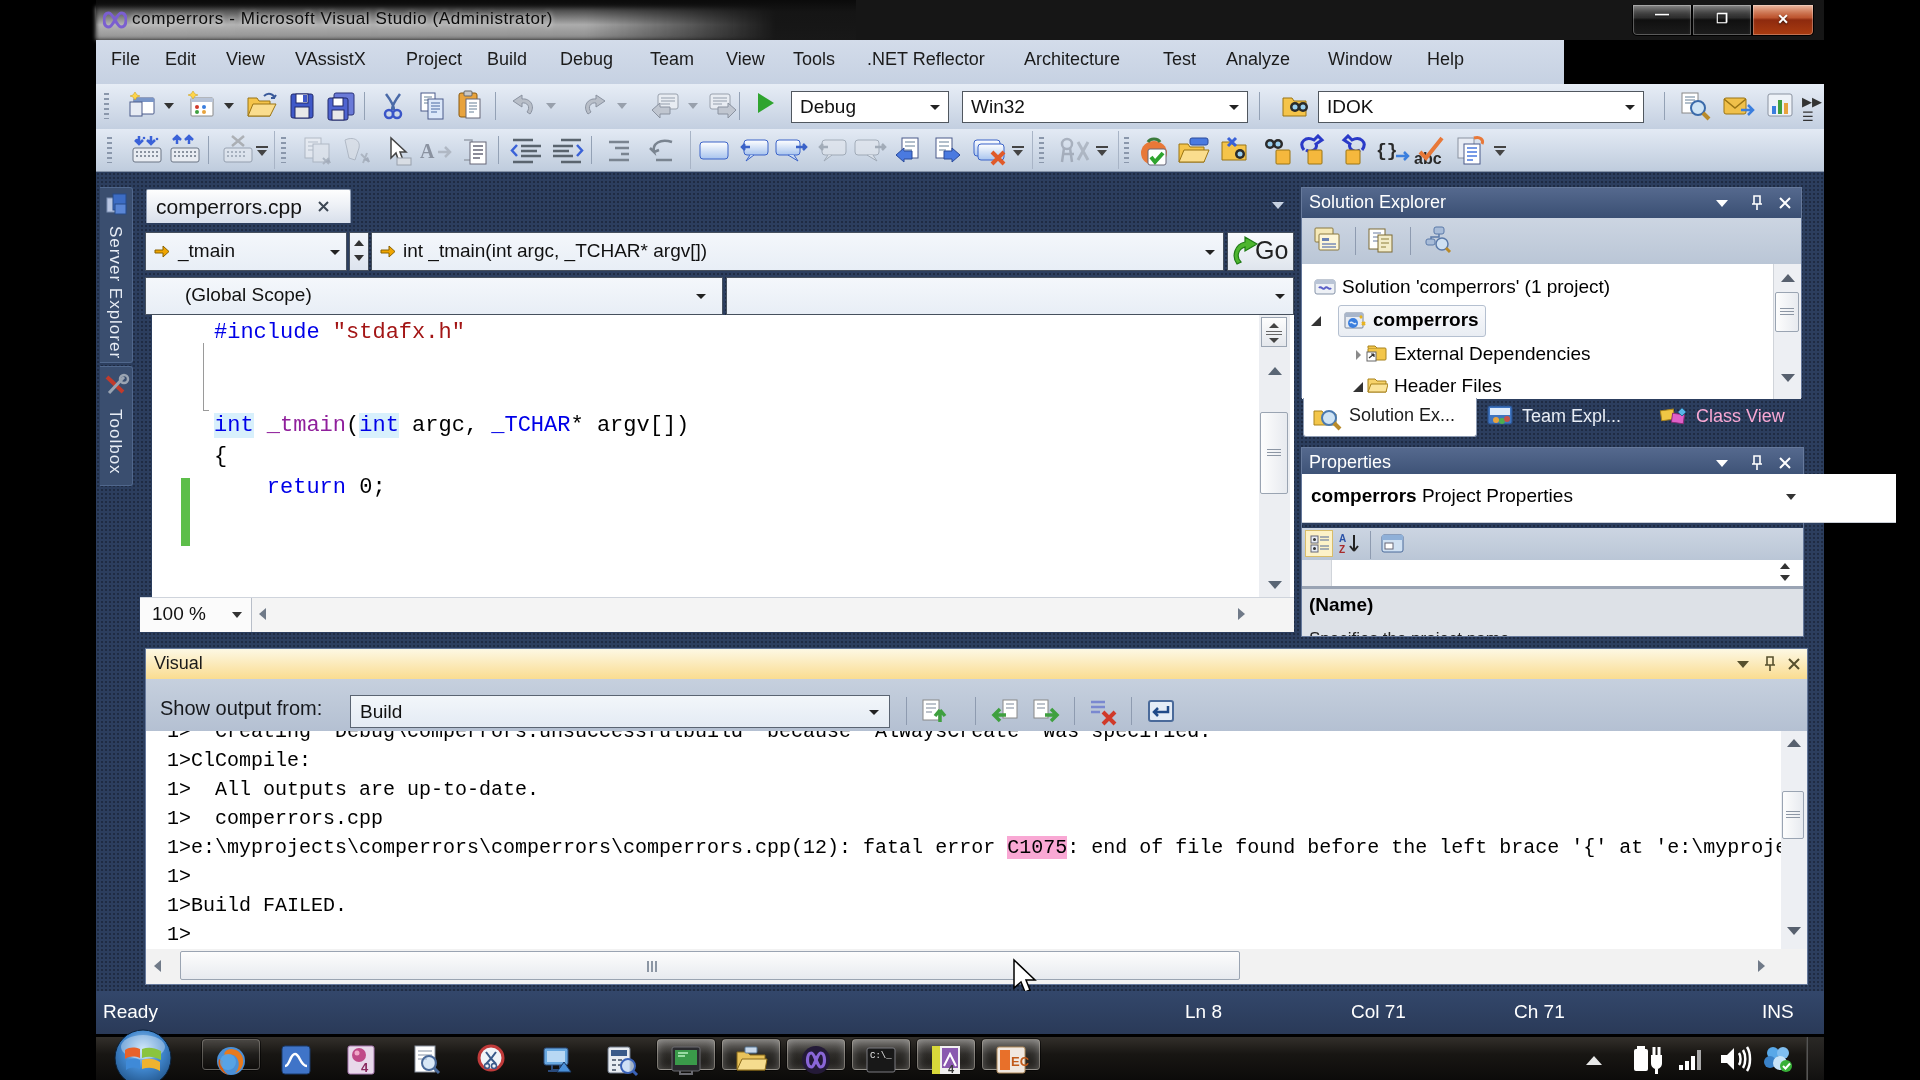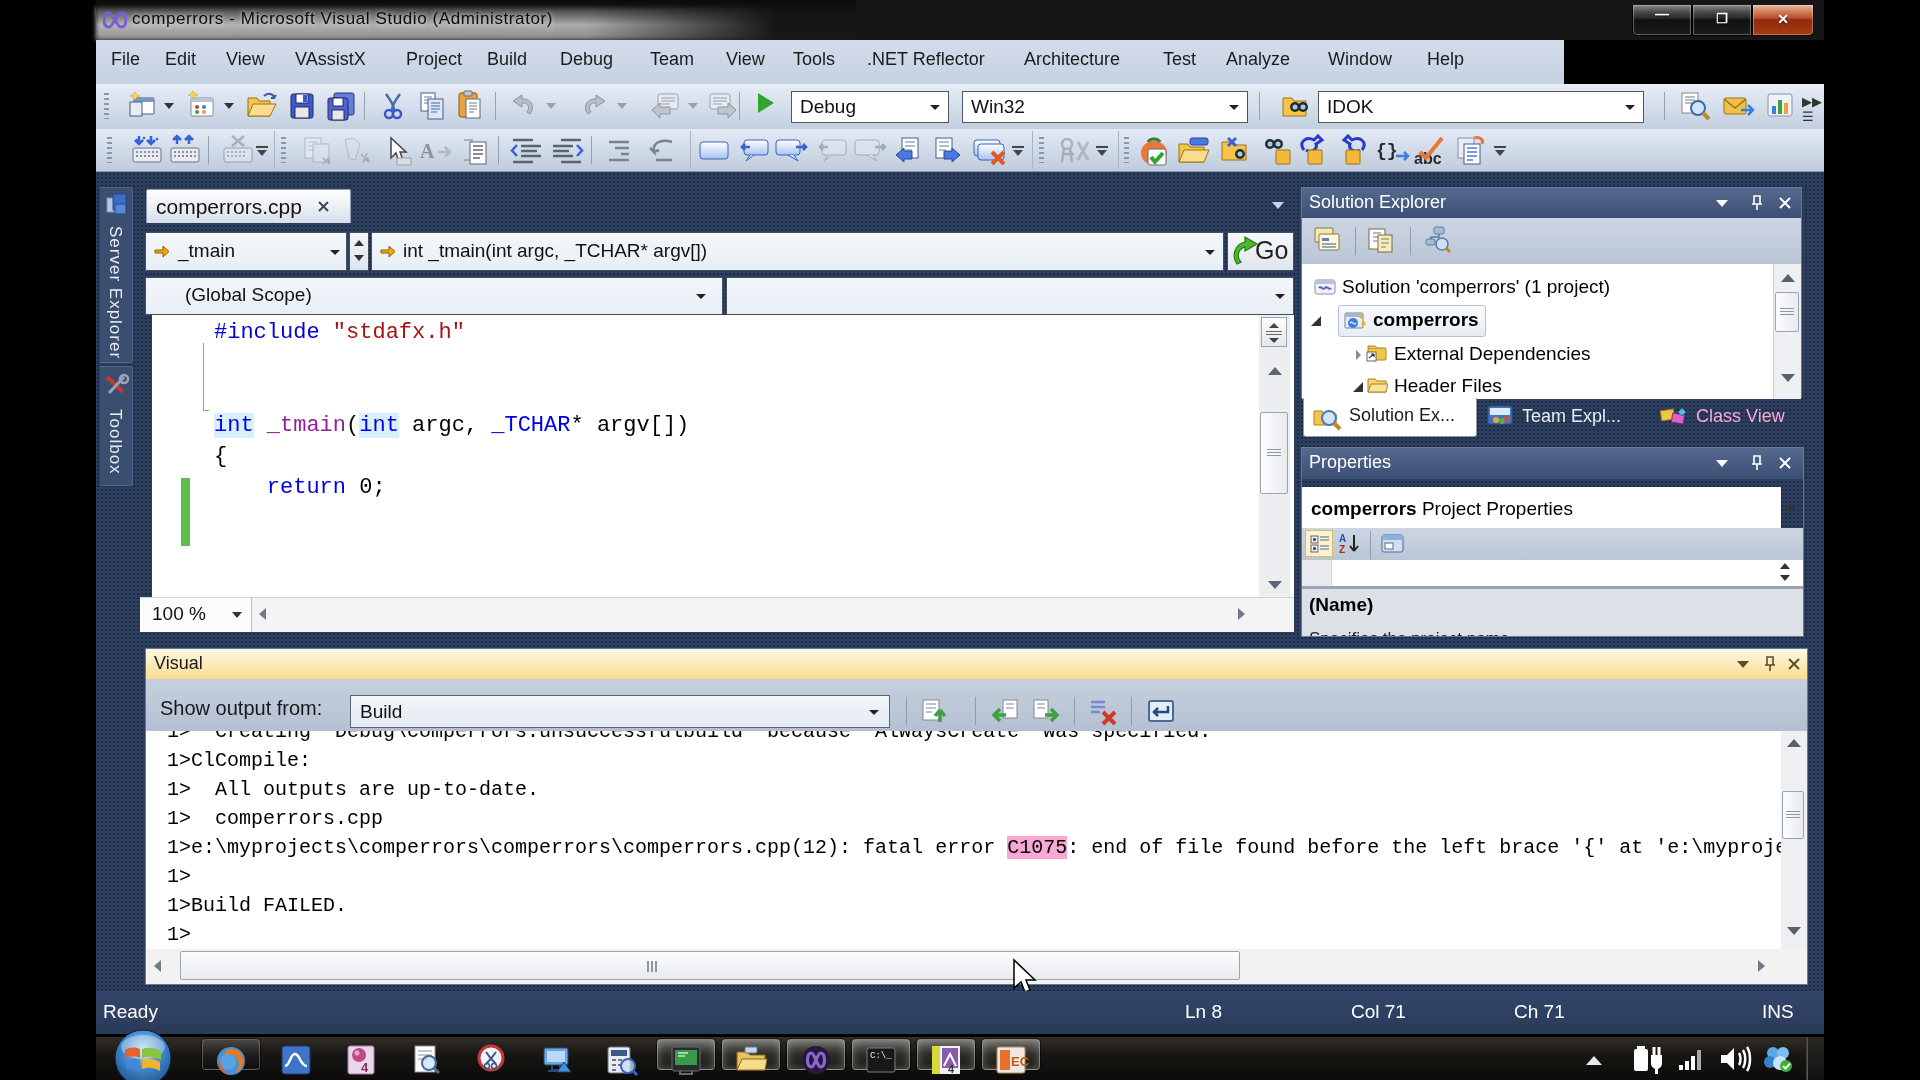--- a/index.html
+++ b/index.html
@@ -581,21 +581,21 @@
     <div class="abs" style="left:0;top:0;width:501px;height:31px;background:linear-gradient(to bottom,#55698e,#3a4f73);">
       <span class="abs" style="left:7px;top:4px;font-size:18px;color:#fff;">Properties</span>
       <div class="abs" style="left:414px;top:12px;width:0;height:0;border-left:6px solid transparent;border-right:6px solid transparent;border-top:7px solid #fff;"></div>
       <svg class="abs" style="left:448px;top:6px" width="14" height="18" viewBox="0 0 14 18">
           <path d="M4 2 L10 2 L10 10 L4 10 Z M2 10 L12 10 M7 10 L7 16" stroke="#fff" stroke-width="1.6" fill="none"></path>
         </svg>
       <svg class="abs" style="left:476px;top:8px" width="14" height="14" viewBox="0 0 14 14">
           <path d="M2 2 L12 12 M12 2 L2 12" stroke="#fff" stroke-width="2"></path>
         </svg>
     </div>
-    <div class="abs" style="left:0;top:39px;width:479px;height:49px;background:#fff;border-bottom:1px solid #c8cdd6;">
+    <div class="abs" style="left:0;top:26px;width:594px;height:49px;background:#fff;border-bottom:1px solid #c8cdd6;">
       <span class="abs" style="left:9px;top:11px;font-size:19px;color:#000;"><b>comperrors</b> Project Properties</span>
       <div class="abs" style="left:484px;top:20px;width:0;height:0;border-left:5px solid transparent;border-right:5px solid transparent;border-top:6px solid #333;"></div>
     </div>
     <div class="abs" style="left:0;top:80px;width:501px;height:32px;background:linear-gradient(to bottom,#ccd5e2,#bac6d6);">
       <div class="abs" style="left:3px;top:2px;width:28px;height:27px;background:#fdf2c8;border:1px solid #d8bc6a;"></div>
       <svg class="abs" style="left:7px;top:5px" width="22" height="22" viewBox="0 0 22 22">
           <rect x="2" y="3" width="7" height="7" fill="#e8edf5" stroke="#667"></rect>
           <circle cx="5.5" cy="6.5" r="1.5" fill="#333"></circle>
           <rect x="2" y="12" width="7" height="7" fill="#e8edf5" stroke="#667"></rect>
           <circle cx="5.5" cy="15.5" r="1.5" fill="#333"></circle>

